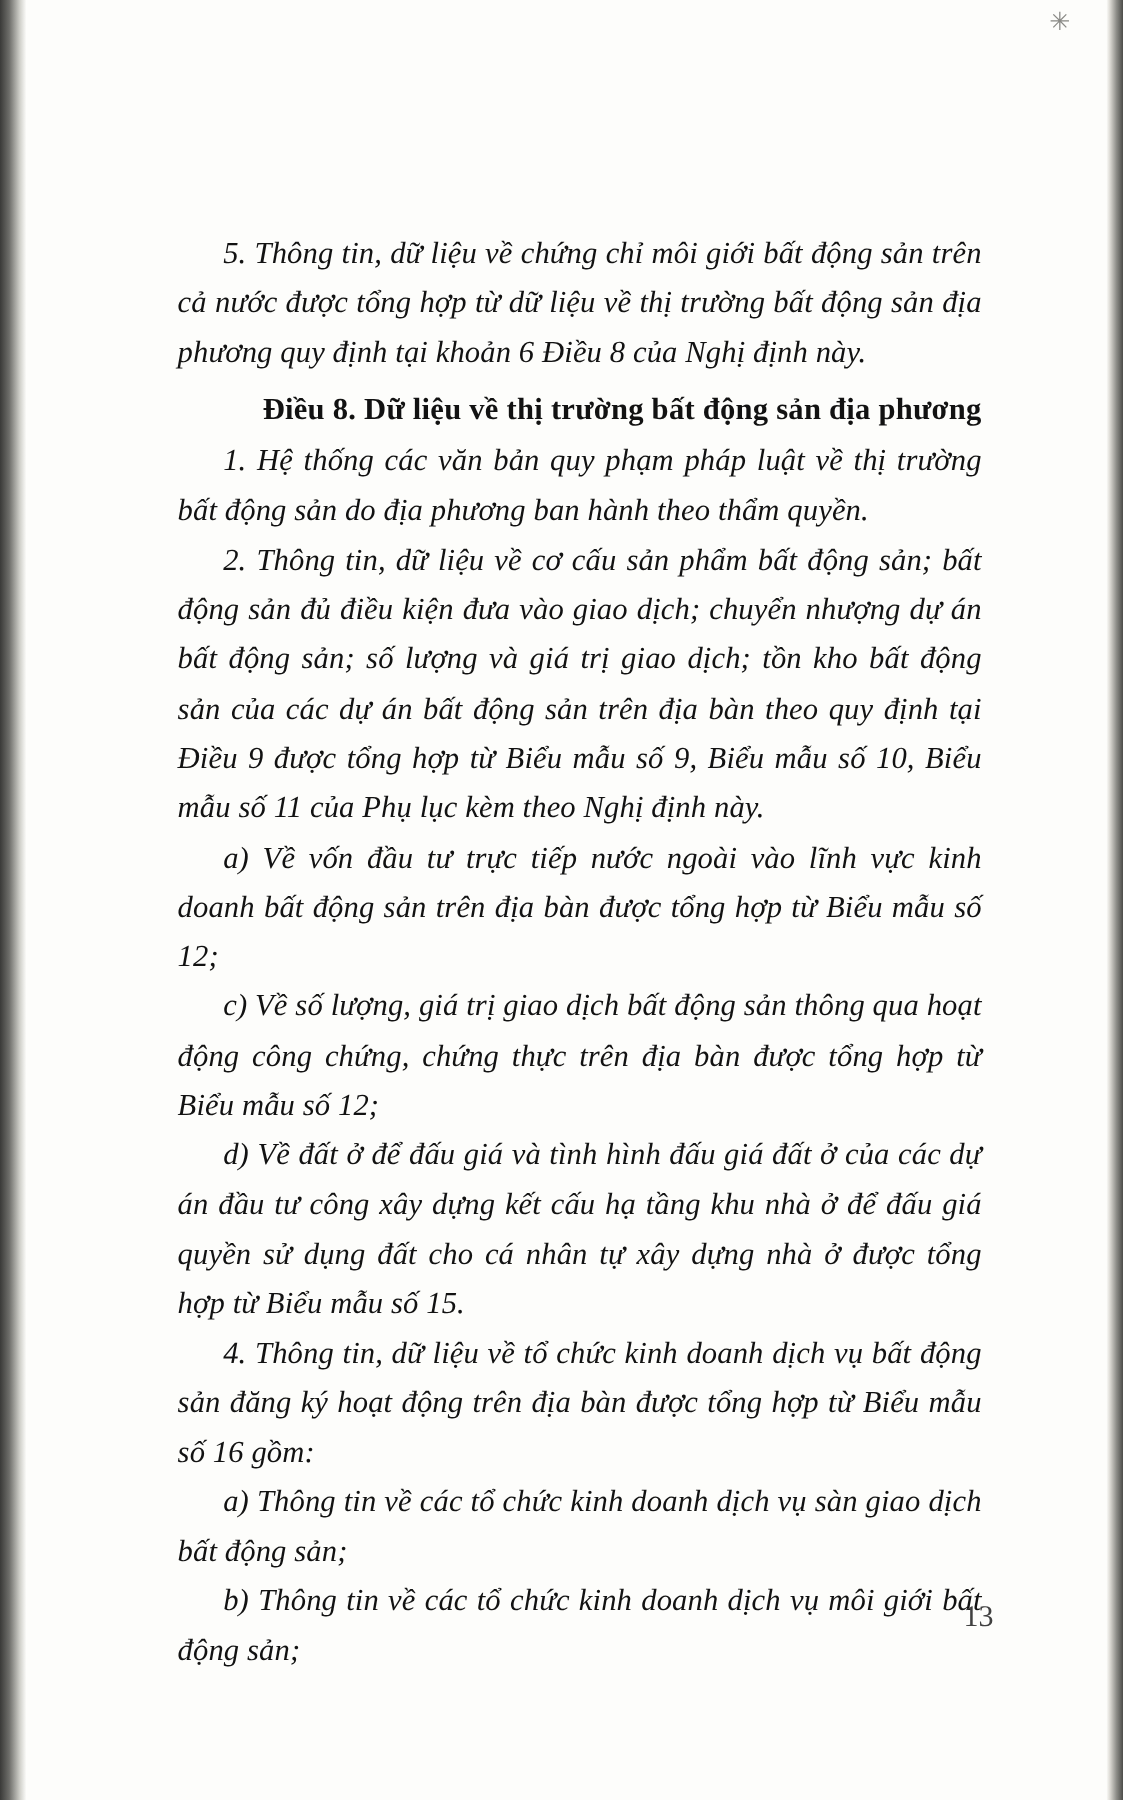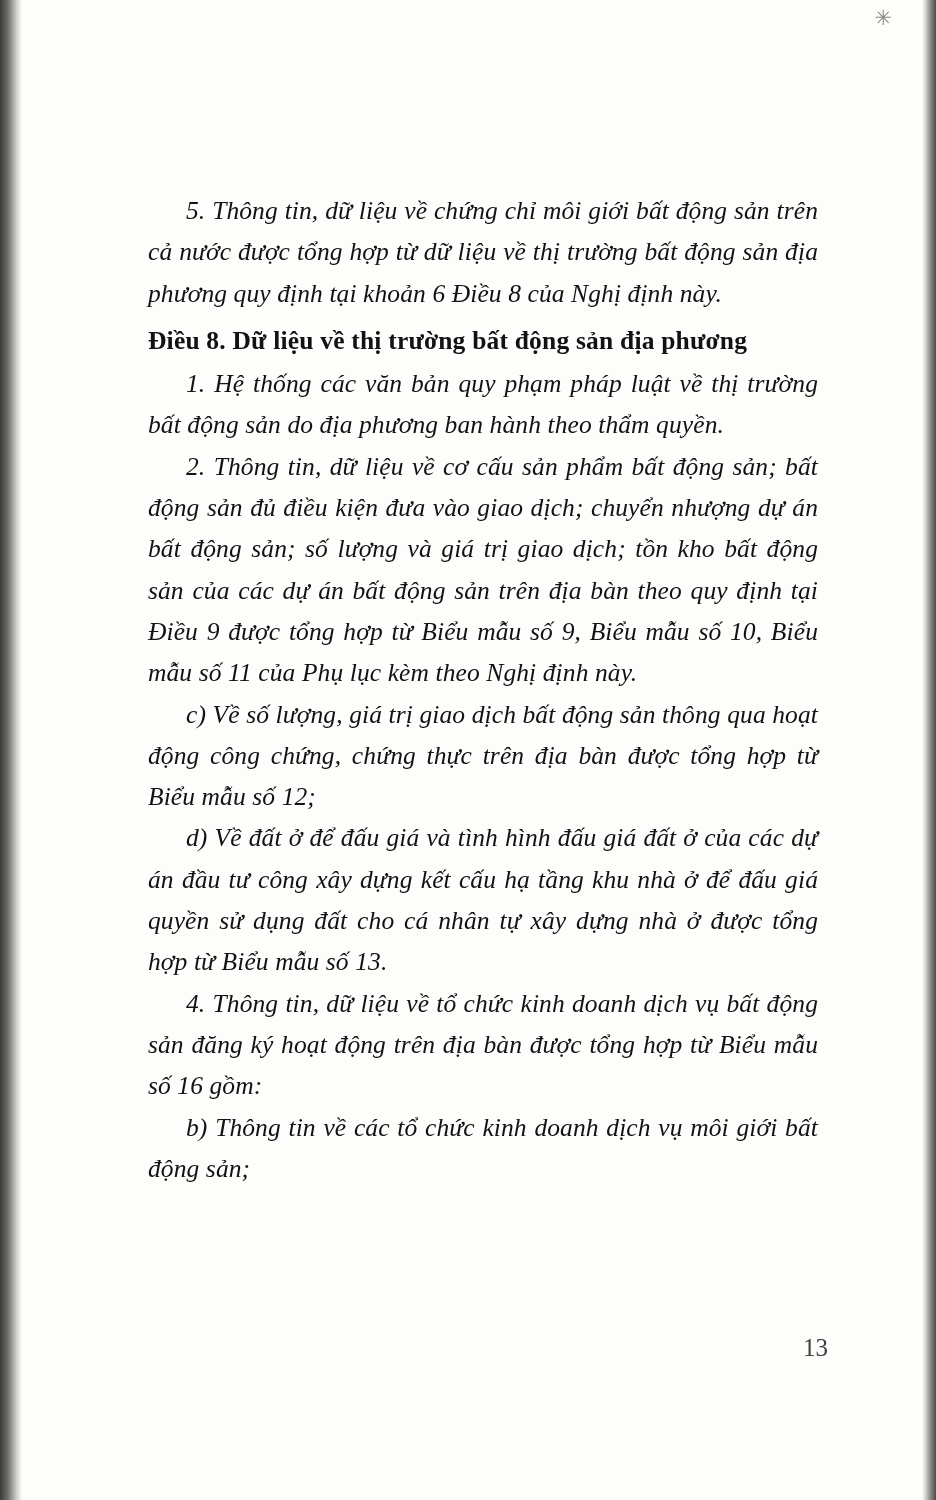--- a/index.html
+++ b/index.html
@@ -66,21 +66,21 @@
     letter-spacing: 0.1px;
   }
 
   p.indent {
     text-indent: 38px;
     font-style: italic;
   }
 
   p.heading {
     font-weight: bold;
-    text-align: left;
+    text-align: right;
     text-indent: 0;
     margin-top: 6px;
     margin-bottom: 2px;
     font-size: 25.5px;
     letter-spacing: 0.2px;
   }
 
   .page-number {
     position: absolute;
     right: 108px;
@@ -96,20 +96,22 @@
   <div class="edge-left"></div>
   <div class="edge-right"></div>
 
   <div class="corner-mark">✳</div>
 
   <div class="content">
     <p class="indent">5. Thông tin, dữ liệu về chứng chỉ môi giới bất động sản trên cả nước được tổng hợp từ dữ liệu về thị trường bất động sản địa phương quy định tại khoản 6 Điều 8 của Nghị định này.</p>
     <p class="heading">Điều 8. Dữ liệu về thị trường bất động sản địa phương</p>
     <p class="indent">1. Hệ thống các văn bản quy phạm pháp luật về thị trường bất động sản do địa phương ban hành theo thẩm quyền.</p>
     <p class="indent">2. Thông tin, dữ liệu về cơ cấu sản phẩm bất động sản; bất động sản đủ điều kiện đưa vào giao dịch; chuyển nhượng dự án bất động sản; số lượng và giá trị giao dịch; tồn kho bất động sản của các dự án bất động sản trên địa bàn theo quy định tại Điều 9 được tổng hợp từ Biểu mẫu số 9, Biểu mẫu số 10, Biểu mẫu số 11 của Phụ lục kèm theo Nghị định này.</p>
+    <p class="indent">a) Về vốn đầu tư trực tiếp nước ngoài vào lĩnh vực kinh doanh bất động sản trên địa bàn được tổng hợp từ Biểu mẫu số 12;</p>
     <p class="indent">c) Về số lượng, giá trị giao dịch bất động sản thông qua hoạt động công chứng, chứng thực trên địa bàn được tổng hợp từ Biểu mẫu số 12;</p>
-    <p class="indent">d) Về đất ở để đấu giá và tình hình đấu giá đất ở của các dự án đầu tư công xây dựng kết cấu hạ tầng khu nhà ở để đấu giá quyền sử dụng đất cho cá nhân tự xây dựng nhà ở được tổng hợp từ Biểu mẫu số 13.</p>
+    <p class="indent">d) Về đất ở để đấu giá và tình hình đấu giá đất ở của các dự án đầu tư công xây dựng kết cấu hạ tầng khu nhà ở để đấu giá quyền sử dụng đất cho cá nhân tự xây dựng nhà ở được tổng hợp từ Biểu mẫu số 15.</p>
     <p class="indent">4. Thông tin, dữ liệu về tổ chức kinh doanh dịch vụ bất động sản đăng ký hoạt động trên địa bàn được tổng hợp từ Biểu mẫu số 16 gồm:</p>
+    <p class="indent">a) Thông tin về các tổ chức kinh doanh dịch vụ sàn giao dịch bất động sản;</p>
     <p class="indent">b) Thông tin về các tổ chức kinh doanh dịch vụ môi giới bất động sản;</p>
   </div>
 
   <div class="page-number">13</div>
 </div>
 
 </body></html>

